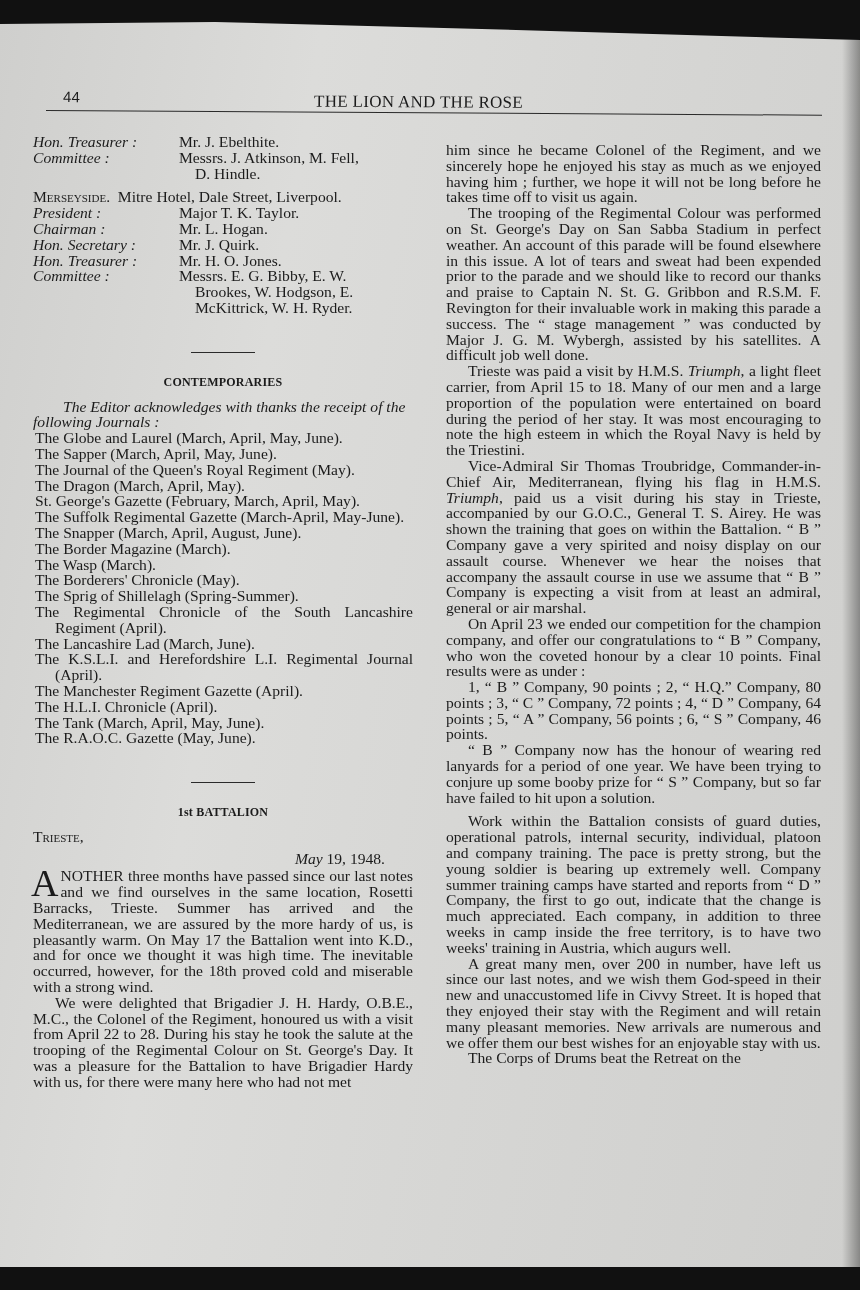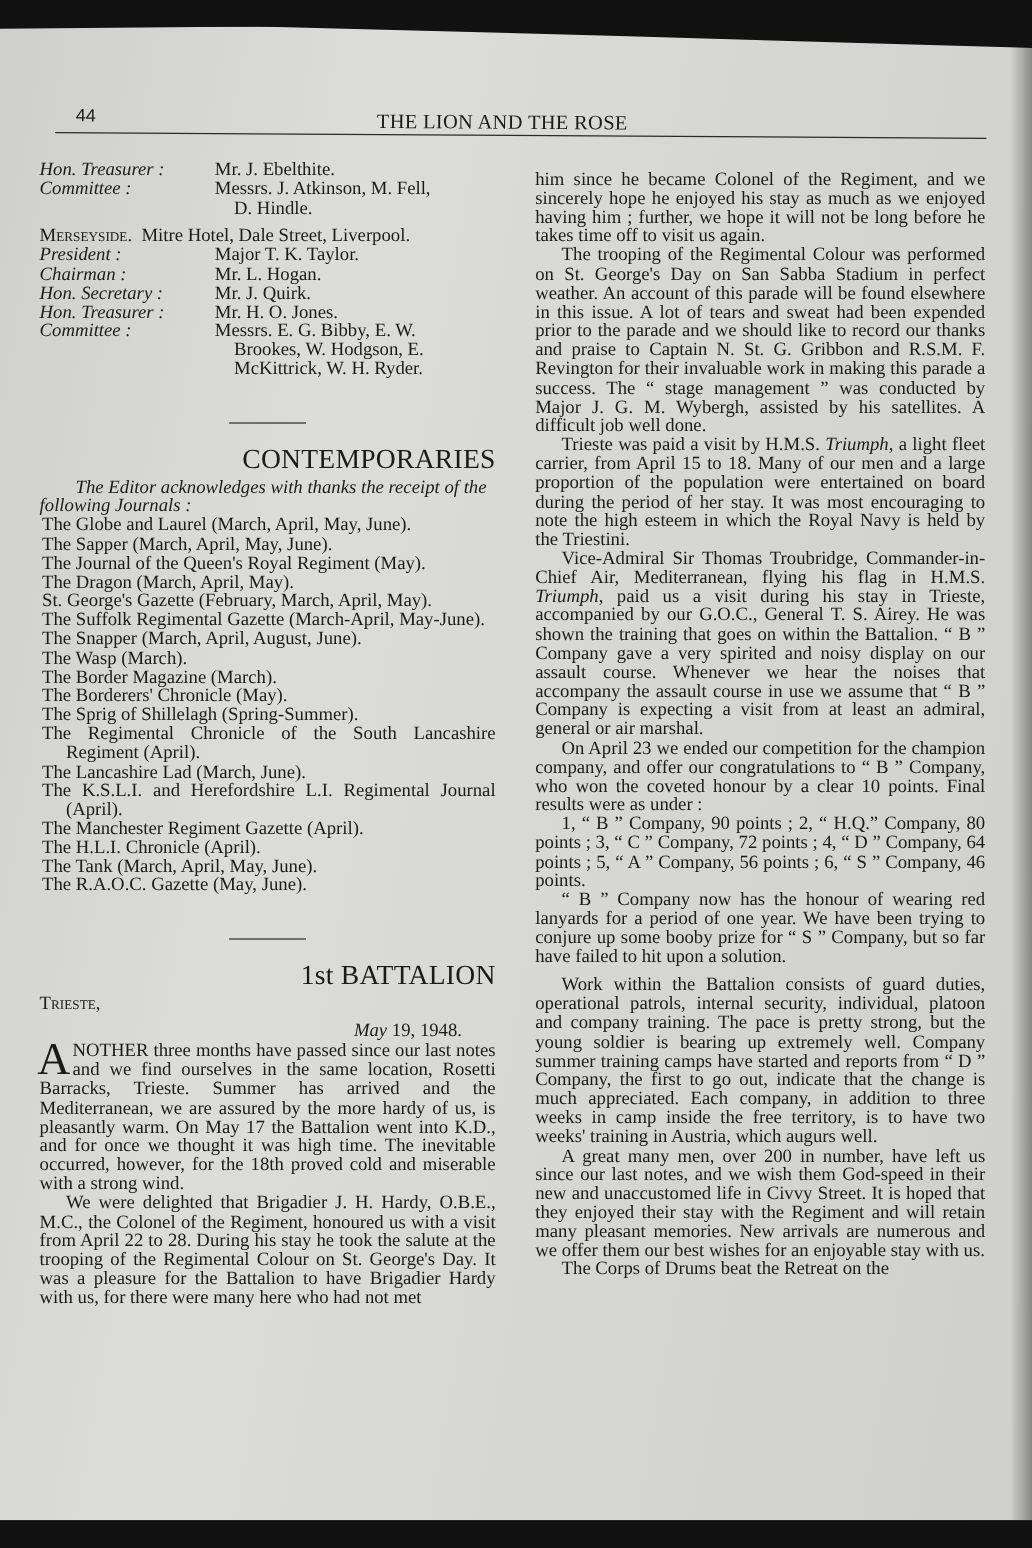--- a/index.html
+++ b/index.html
@@ -38,21 +38,21 @@
   .col.left { left: 33px; top: 112px; width: 380px; }
   .col.right { left: 446px; top: 118px; width: 375px; text-align: justify; }
   .off-row { display: flex; justify-content: space-between; }
   .off-role { width: 146px; font-style: italic; flex: none; }
   .off-val { flex: 1; }
   .off-val .cont { display: block; padding-left: 16px; }
   .sc { font-variant: small-caps; }
   .merseyside { margin-top: 8px; }
   .rule { width: 64px; height: 0; border-top: 1.5px solid #2a2a2a; margin: 36px auto 22px auto; }
   h2 {
-    margin: 0; text-align: right; font-size: 23px; font-weight: normal;
+    margin: 0; text-align: center; font-size: 12px; font-weight: bold;
     letter-spacing: 0.2px;
   }
   .intro { font-style: italic; text-indent: 30px; margin-top: 8px; }
   .journal-item { padding-left: 22px; text-indent: -20px; text-align: justify; }
   .place { text-align: left; margin-top: 8px; }
   .date { text-align: right; padding-right: 28px; margin-top: 6px; }
   .para { text-indent: 22px; text-align: justify; margin: 0; }
   .para.first { text-indent: 0; margin-top: 2px; }
   .dropcap { float: left; font-size: 38px; line-height: 30px; margin: 0 2px 0 -2px; }
   .gap { height: 8px; }
@@ -111,22 +111,22 @@
     <h2>CONTEMPORARIES</h2>
     <div class="intro">The Editor acknowledges with thanks the receipt of the following Journals :</div>
     <div id="journal-list">
         <div class="journal-item">The Globe and Laurel (March, April, May, June).</div>
         <div class="journal-item">The Sapper (March, April, May, June).</div>
         <div class="journal-item">The Journal of the Queen's Royal Regiment (May).</div>
         <div class="journal-item">The Dragon (March, April, May).</div>
         <div class="journal-item">St. George's Gazette (February, March, April, May).</div>
         <div class="journal-item">The Suffolk Regimental Gazette (March-April, May-June).</div>
         <div class="journal-item">The Snapper (March, April, August, June).</div>
+        <div class="journal-item">The Border Magazine (March).</div>
         <div class="journal-item">The Wasp (March).</div>
-        <div class="journal-item">The Border Magazine (March).</div>
         <div class="journal-item">The Borderers' Chronicle (May).</div>
         <div class="journal-item">The Sprig of Shillelagh (Spring-Summer).</div>
         <div class="journal-item">The Regimental Chronicle of the South Lancashire Regiment (April).</div>
         <div class="journal-item">The Lancashire Lad (March, June).</div>
         <div class="journal-item">The K.S.L.I. and Herefordshire L.I. Regimental Journal (April).</div>
         <div class="journal-item">The Manchester Regiment Gazette (April).</div>
         <div class="journal-item">The H.L.I. Chronicle (April).</div>
         <div class="journal-item">The Tank (March, April, May, June).</div>
         <div class="journal-item">The R.A.O.C. Gazette (May, June).</div>
       </div>

